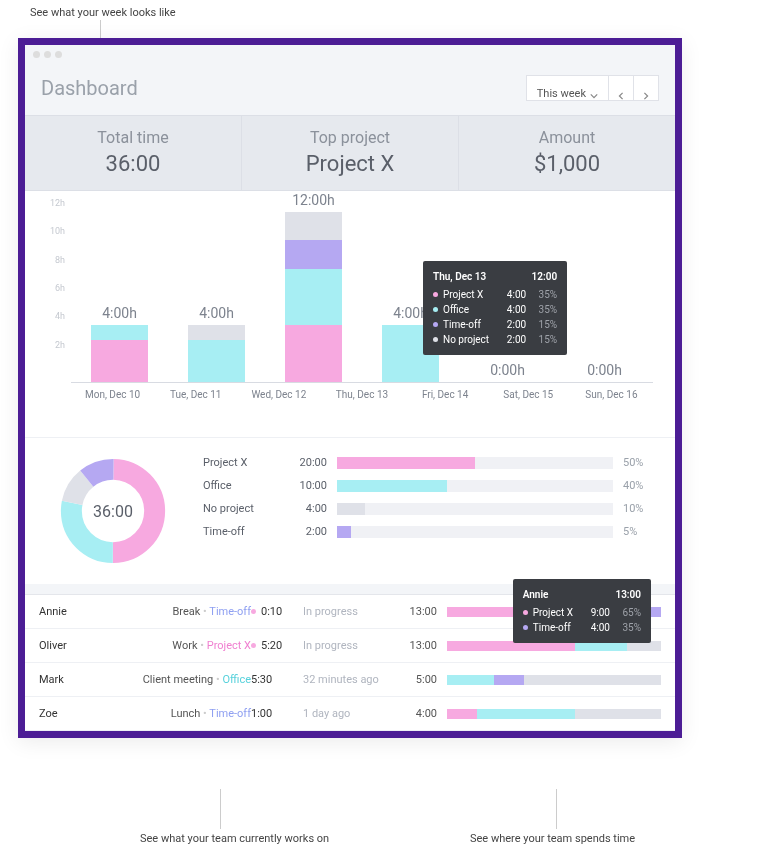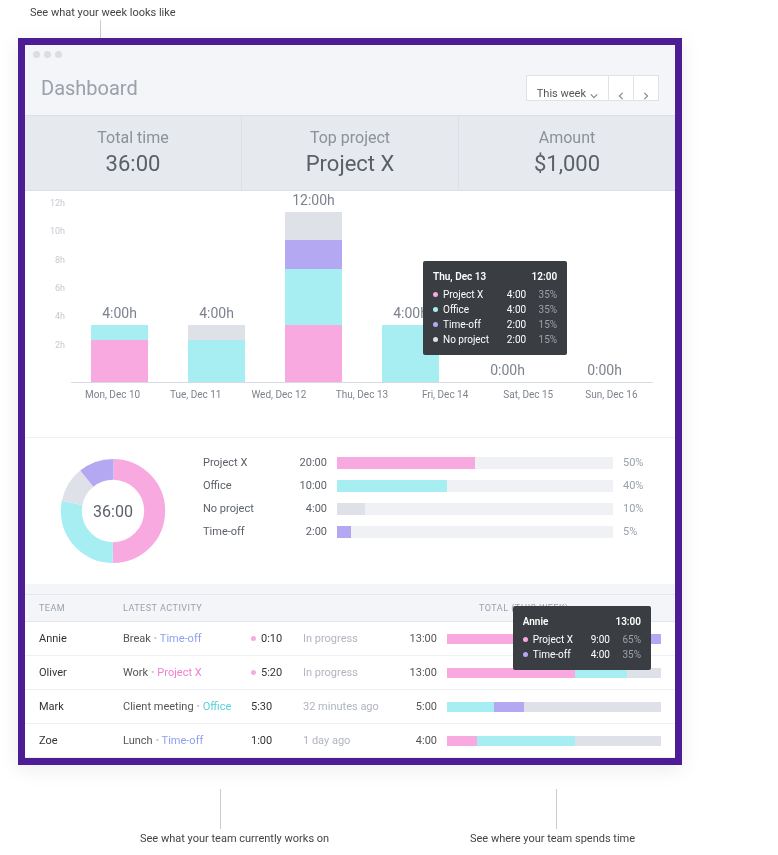--- a/index.html
+++ b/index.html
@@ -213,21 +213,21 @@
   .th-tot { margin-left:132px; }
   .team-row {
     display:flex;
     align-items:center;
     padding:10px 14px;
     border-bottom:1px solid #eef0f4;
     font-size:11px;
     position:relative;
   }
   .tr-name { width:84px; color:#333; }
-  .tr-act { width:128px; color:#555; }
+  .tr-act { width:128px; color:#555;text-align:right; }
   .tr-tag { color:#7aa8ff; }
   .tr-time { width:52px; display:flex; align-items:center; gap:5px; }
   .tr-dot { width:5px; height:5px; border-radius:50%; display:inline-block; }
   .tr-status { width:90px; color:#b0b5bf; }
   .tr-total { width:54px; text-align:right; color:#555; padding-right:10px; }
   .tr-bar { flex:1; height:10px; background:#f0f1f5; display:flex; }
   .tr-seg { height:100%; }
 </style>
 </head>
 <body>
@@ -418,25 +418,20 @@
     <div class="bk-time">2:00</div>
     <div class="bk-bar">
       <div class="bk-fill" style="width:5%;background:#b5a8f2"></div>
     </div>
     <div class="bk-pct">5%</div>
         </div>
       </div>
   </div>
 
   <div class="team-card">
-    <div class="team-head">
-      <div class="th-team">TEAM</div>
-      <div class="th-act">LATEST ACTIVITY</div>
-      <div class="th-tot">TOTAL (THIS WEEK)</div>
-    </div>
     <div id="teamrows" style="position:relative;">
 
     <div class="team-row">
     <div class="tr-name">Annie</div>
     <div class="tr-act">Break <span style="color:#ccc">•</span> <span class="tr-tag" style="color:#8e9ff1">Time-off</span></div>
     <div class="tr-time">
             <span class="tr-dot" style="background:#f7a9e0"></span>
             <span>0:10</span>
           </div>
     <div class="tr-status">In progress</div>

